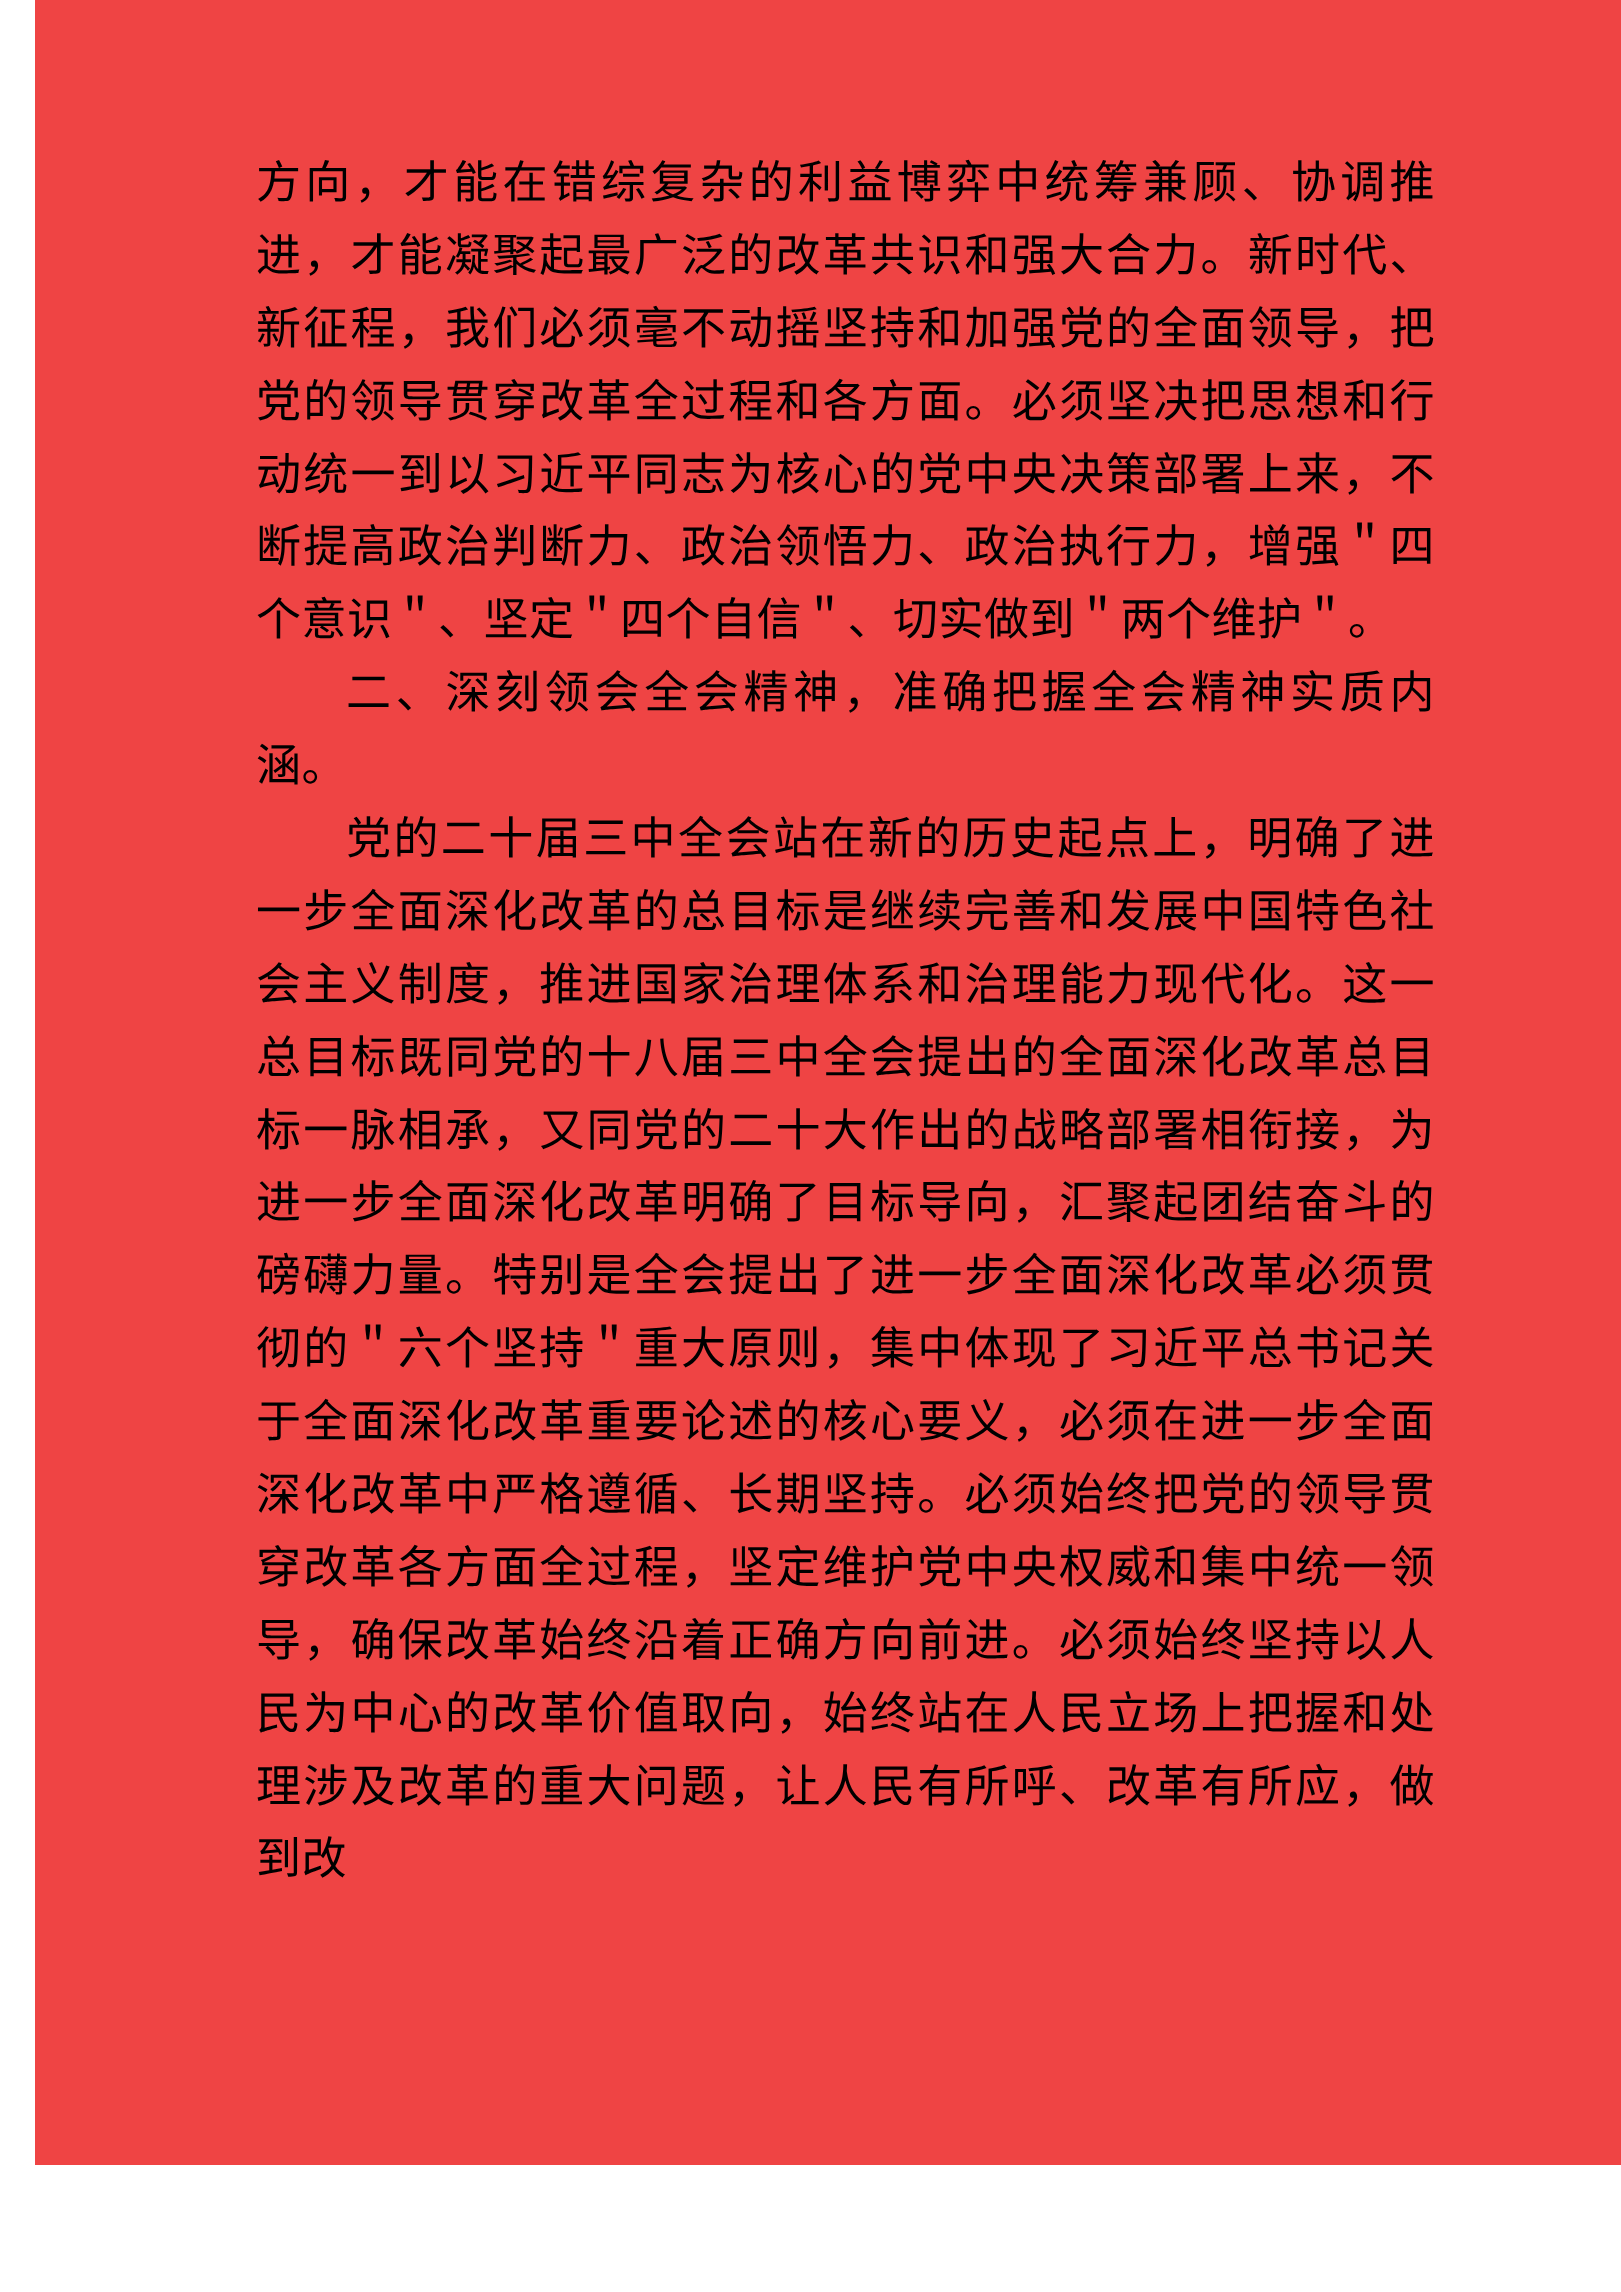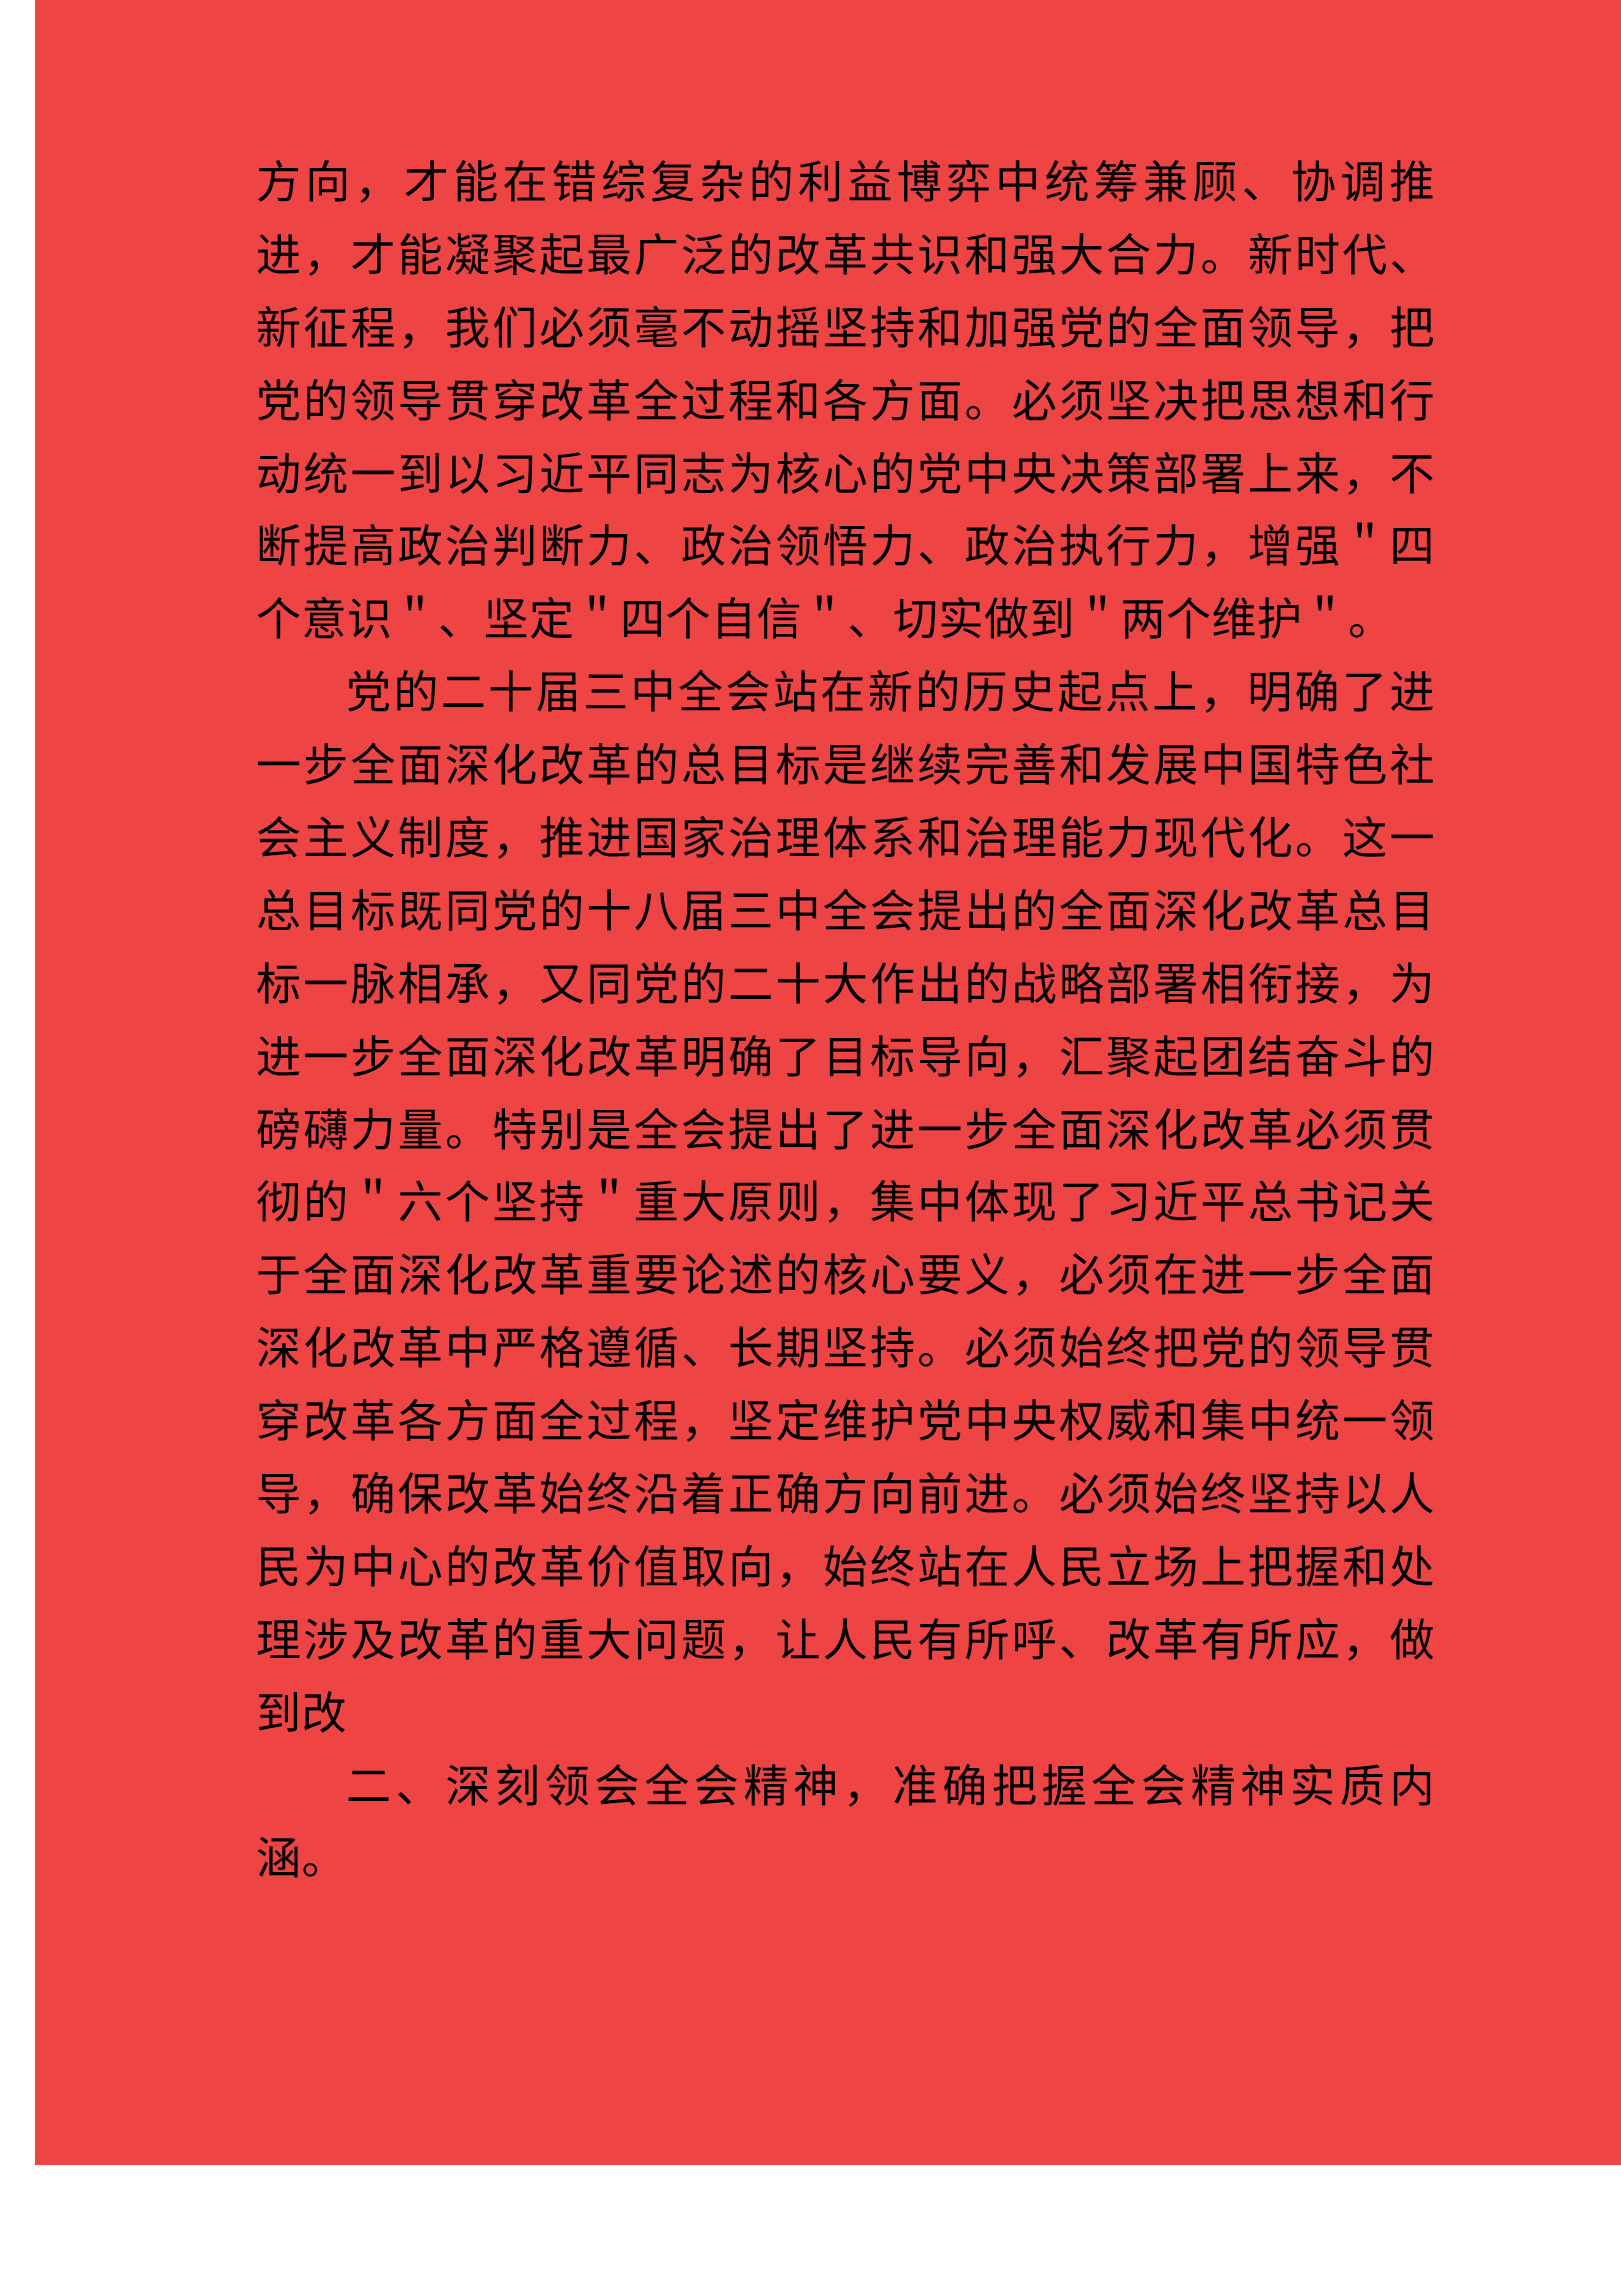--- a/index.html
+++ b/index.html
@@ -43,17 +43,17 @@
   .para + .para {
     margin-top: 0px;
   }
 </style>
 </head>
 <body>
 
 <div class="page">
   <div class="doc-body">
     <p class="para">方向，才能在错综复杂的利益博弈中统筹兼顾、协调推进，才能凝聚起最广泛的改革共识和强大合力。新时代、新征程，我们必须毫不动摇坚持和加强党的全面领导，把党的领导贯穿改革全过程和各方面。必须坚决把思想和行动统一到以习近平同志为核心的党中央决策部署上来，不断提高政治判断力、政治领悟力、政治执行力，增强＂四个意识＂、坚定＂四个自信＂、切实做到＂两个维护＂。</p>
+    <p class="para indent">二、深刻领会全会精神，准确把握全会精神实质内涵。</p>
     <p class="para indent">党的二十届三中全会站在新的历史起点上，明确了进一步全面深化改革的总目标是继续完善和发展中国特色社会主义制度，推进国家治理体系和治理能力现代化。这一总目标既同党的十八届三中全会提出的全面深化改革总目标一脉相承，又同党的二十大作出的战略部署相衔接，为进一步全面深化改革明确了目标导向，汇聚起团结奋斗的磅礴力量。特别是全会提出了进一步全面深化改革必须贯彻的＂六个坚持＂重大原则，集中体现了习近平总书记关于全面深化改革重要论述的核心要义，必须在进一步全面深化改革中严格遵循、长期坚持。必须始终把党的领导贯穿改革各方面全过程，坚定维护党中央权威和集中统一领导，确保改革始终沿着正确方向前进。必须始终坚持以人民为中心的改革价值取向，始终站在人民立场上把握和处理涉及改革的重大问题，让人民有所呼、改革有所应，做到改</p>
-    <p class="para indent">二、深刻领会全会精神，准确把握全会精神实质内涵。</p>
   </div>
 </div>
 
 
 </body></html>

